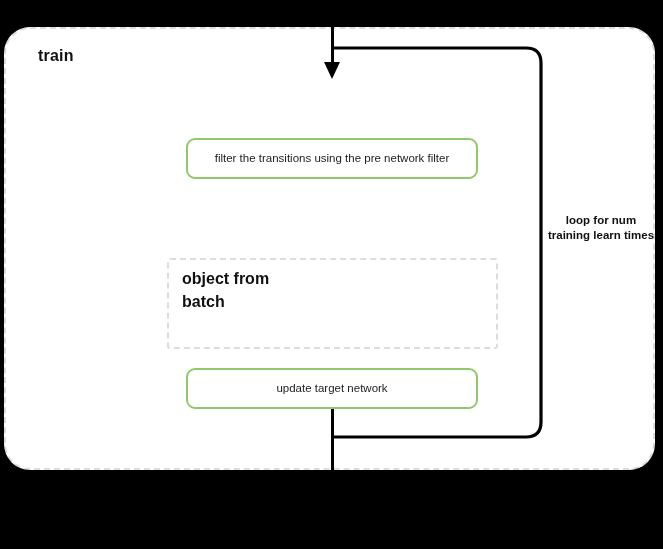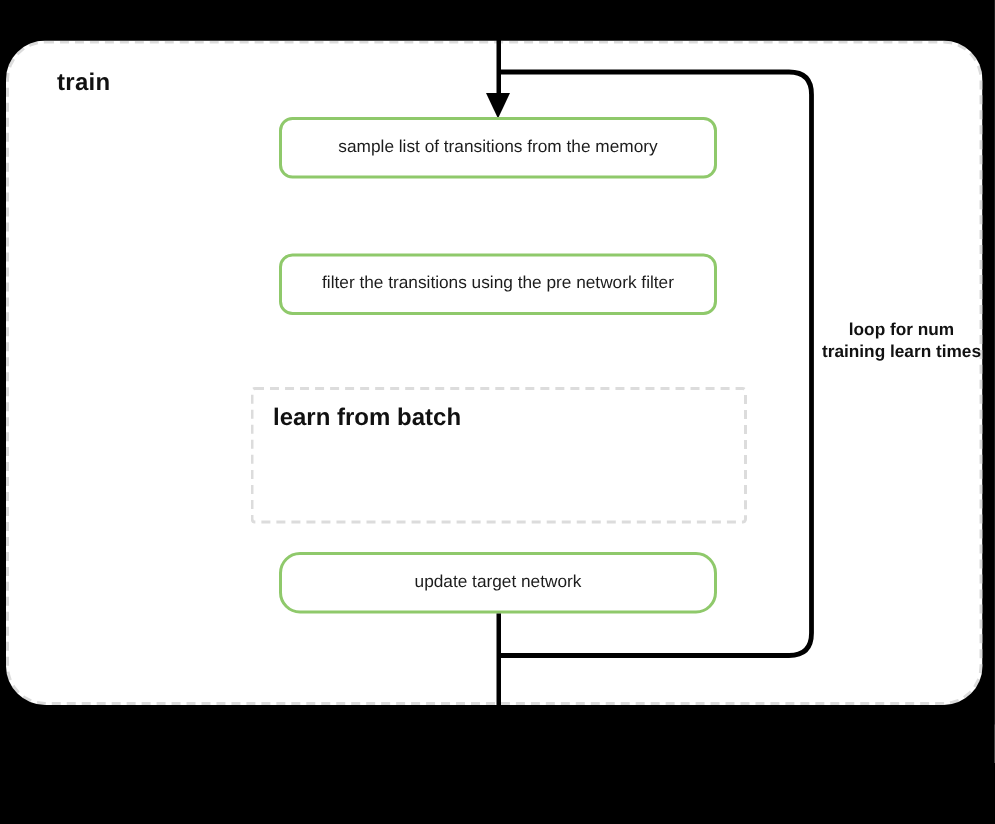--- a/index.html
+++ b/index.html
@@ -59,23 +59,23 @@
     justify-content: center;
   }
   .step-box .step-label {
     font-size: 11.5px;
     color: #1c1c1c;
     text-align: center;
     line-height: 1.2;
     white-space: nowrap;
   }
   #step-1 { top: 78px; }
-  #step-2 { top: 138px; margin-top: 31px; }
+  #step-2 { top: 138px; }
   #step-3 { top: 198px; }
-  #step-4 { top: 368px; border-radius: 14px; }
+  #step-4 { top: 368px; }
 
   
   .subgraph-box {
     position: absolute;
     left: 167px;
     top: 258px;
     width: 331px;
     height: 91px;
     background: #ffffff;
     border: 2px dashed #dcdcdc;
@@ -156,31 +156,28 @@
 
   <div class="train-title">train</div>
 
   <div class="line" id="inflow-line"></div>
   <div id="inflow-arrow"></div>
 
   <svg id="loop-path" viewBox="0 0 213 393">
     <path d="M 2,2 L 196,2 Q 211,2 211,17 L 211,376 Q 211,391 196,391 L 2,391" fill="none" stroke="#000000" stroke-width="3.2" stroke-linecap="butt" stroke-linejoin="round"></path>
   </svg>
 
-  <div class="step-box" id="step-1">
-    <span class="step-label">sample list of transitions from the memory</span>
-  </div>
 
   <div class="step-box" id="step-2">
     <span class="step-label">filter the transitions using the pre network filter</span>
   </div>
 
 
   <div class="subgraph-box">
-    <div class="subgraph-title">learn from batch</div>
+    <div class="subgraph-title">object from batch</div>
   </div>
 
   <div class="step-box" id="step-4">
     <span class="step-label">update target network</span>
   </div>
 
   <div class="line" id="outflow-line"></div>
 
   <div class="loop-caption">loop for num training learn times</div>
 

